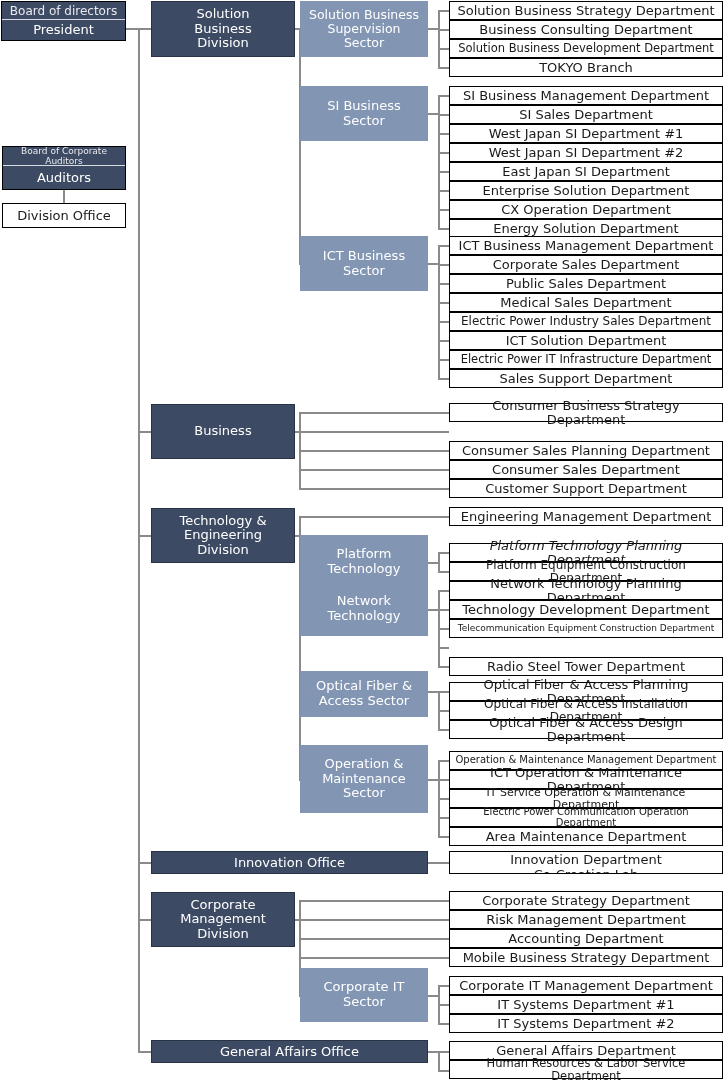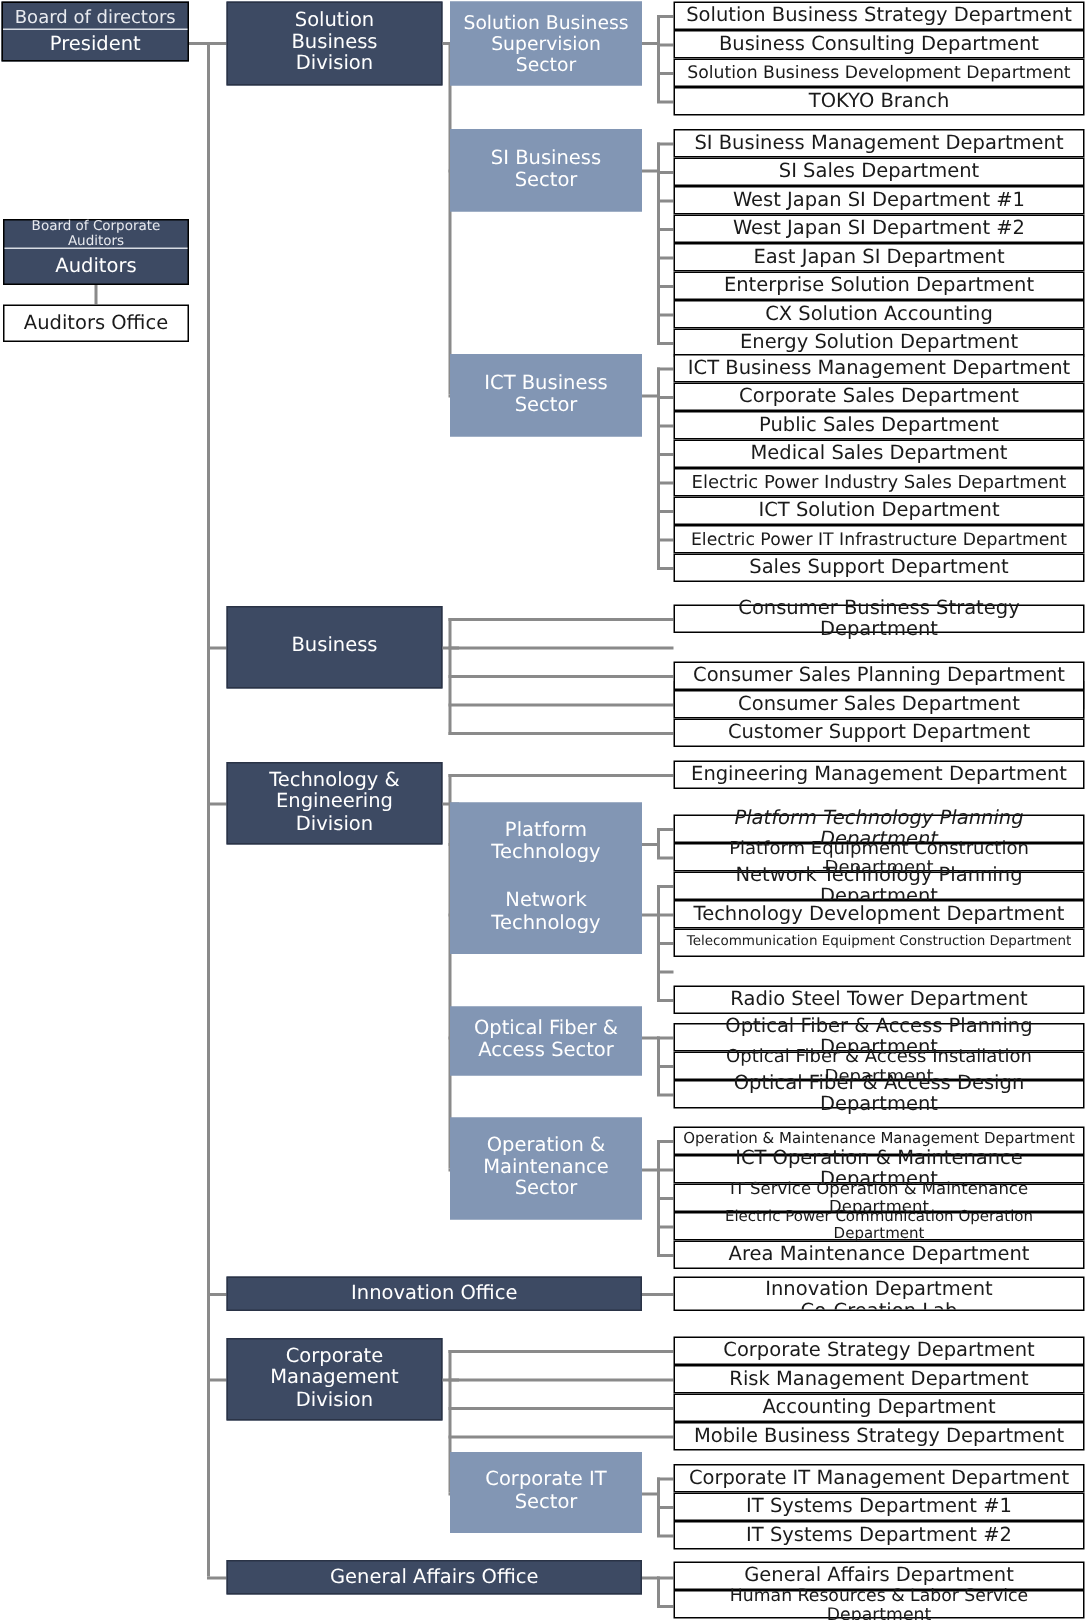--- a/index.html
+++ b/index.html
@@ -63,21 +63,21 @@
     <div class="hdr-bot f14" style="height:19px;">President</div>
   </div>
 
   <div class="ln ln-h" style="left:126px;top:28px;width:13px;"></div>
 
   <div class="hdr-wrap" style="left:2px;top:146px;width:124px;height:44px;">
     <div class="hdr-top f9" style="height:19px;">Board of Corporate Auditors</div>
     <div class="hdr-bot f14" style="height:22px;">Auditors</div>
   </div>
   <div class="ln ln-v" style="left:63px;top:190px;height:13px;"></div>
-  <div class="box plain f14" style="left:2px;top:203px;width:124px;height:25px;">Auditors Office</div>
+  <div class="box plain f14" style="left:2px;top:203px;width:124px;height:25px;">Division Office</div>
 
   <div class="ln ln-v" style="left:138px;top:28px;height:1023px;"></div>
 
   <div class="ln ln-h" style="left:138px;top:28px;width:13px;"></div>
   <div class="box div-box f14 two-line" style="left:151px;top:1px;width:144px;height:56px;">
 
     <span>Solution</span>
     <span>Business</span>
     <span>Division</span>
   </div>
@@ -118,21 +118,21 @@
   <div class="ln ln-h" style="left:438px;top:171px;width:11px;"></div>
   <div class="ln ln-h" style="left:438px;top:190px;width:11px;"></div>
   <div class="ln ln-h" style="left:438px;top:209px;width:11px;"></div>
   <div class="ln ln-h" style="left:438px;top:228px;width:11px;"></div>
   <div class="box leaf f13" style="left:449px;top:86px;width:274px;height:19px;">SI Business Management Department</div>
   <div class="box leaf f13" style="left:449px;top:105px;width:274px;height:19px;">SI Sales Department</div>
   <div class="box leaf f13" style="left:449px;top:124px;width:274px;height:19px;">West Japan SI Department #1</div>
   <div class="box leaf f13" style="left:449px;top:143px;width:274px;height:19px;">West Japan SI Department #2</div>
   <div class="box leaf f13" style="left:449px;top:162px;width:274px;height:19px;">East Japan SI Department</div>
   <div class="box leaf f13" style="left:449px;top:181px;width:274px;height:19px;">Enterprise Solution Department</div>
-  <div class="box leaf f13" style="left:449px;top:200px;width:274px;height:19px;">CX Solution Accounting</div>
+  <div class="box leaf f13" style="left:449px;top:200px;width:274px;height:19px;">CX Operation Department</div>
   <div class="box leaf f13" style="left:449px;top:219px;width:274px;height:19px;">Energy Solution Department</div>
 
   <div class="ln ln-h" style="left:299px;top:263px;width:11px;"></div>
   <div class="box sec-box f14 two-line" style="left:300px;top:236px;width:128px;height:55px;">
 
     <span>ICT Business</span>
     <span>Sector</span>
   </div>
   <div class="ln ln-h" style="left:428px;top:263px;width:11px;"></div>
   <div class="ln ln-v" style="left:438px;top:245px;height:134px;"></div>

